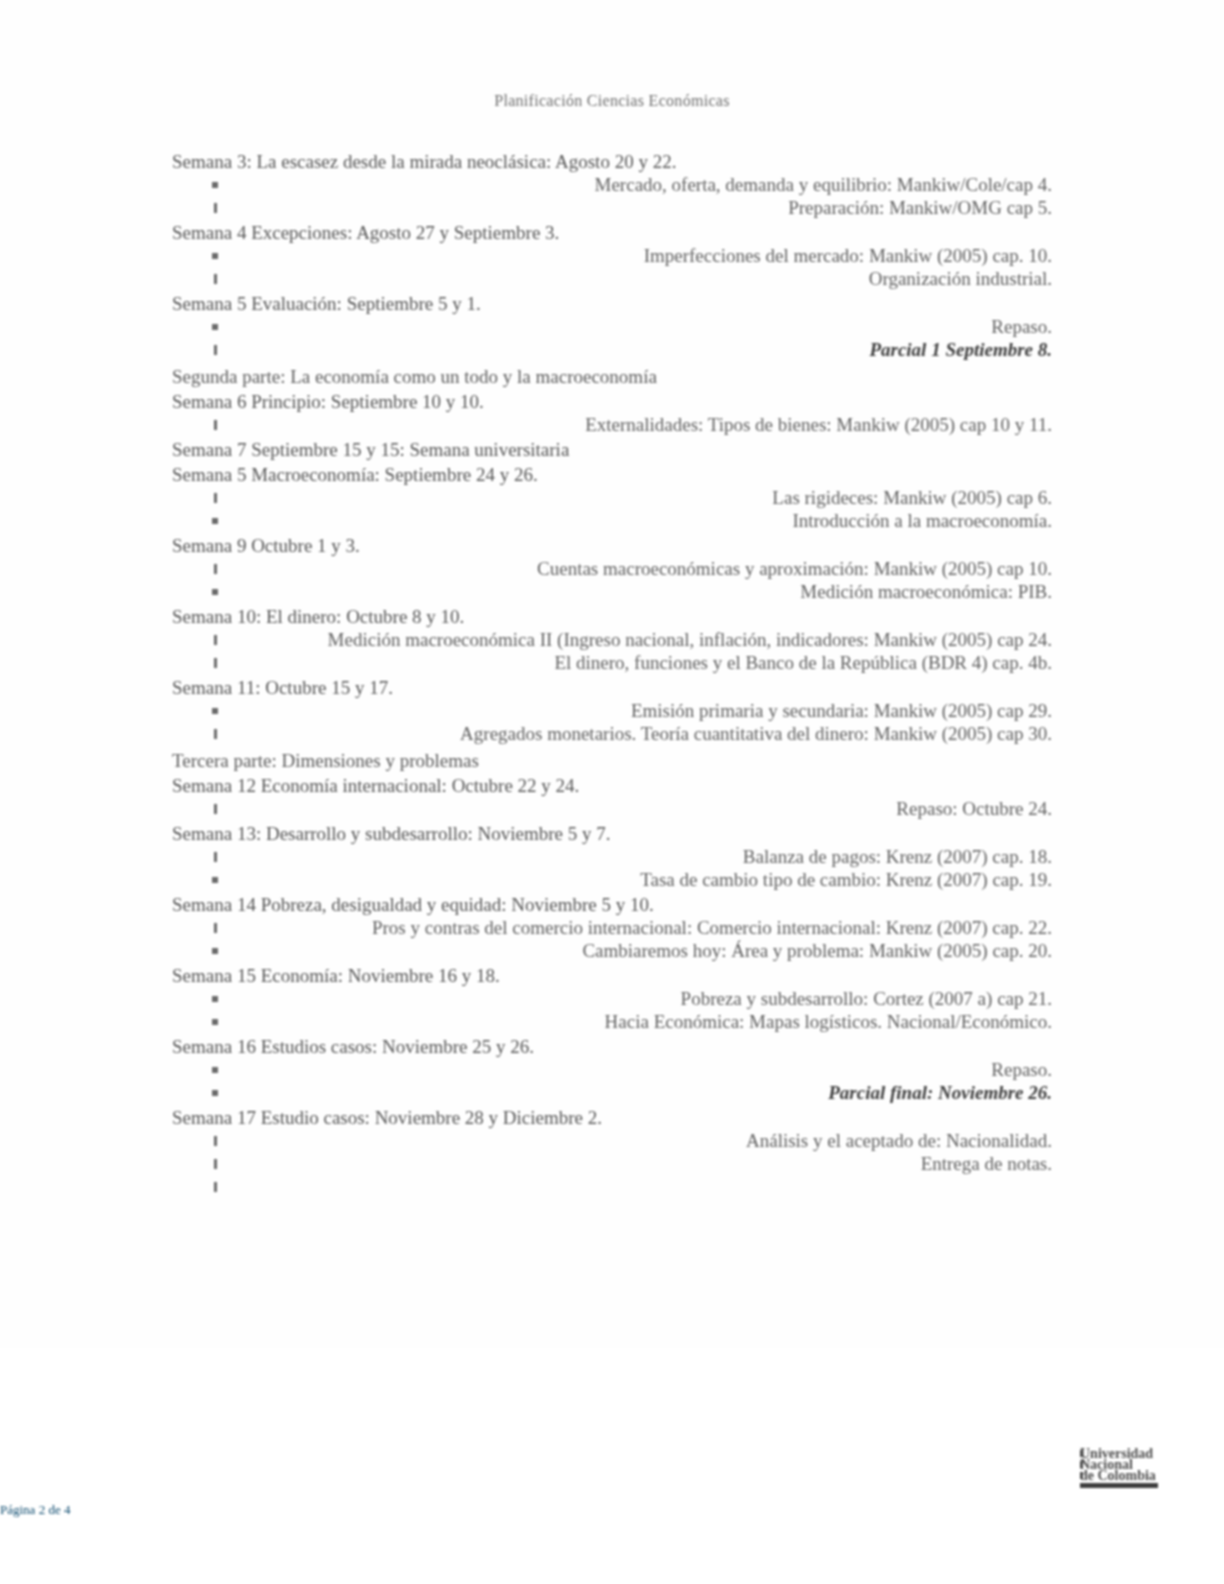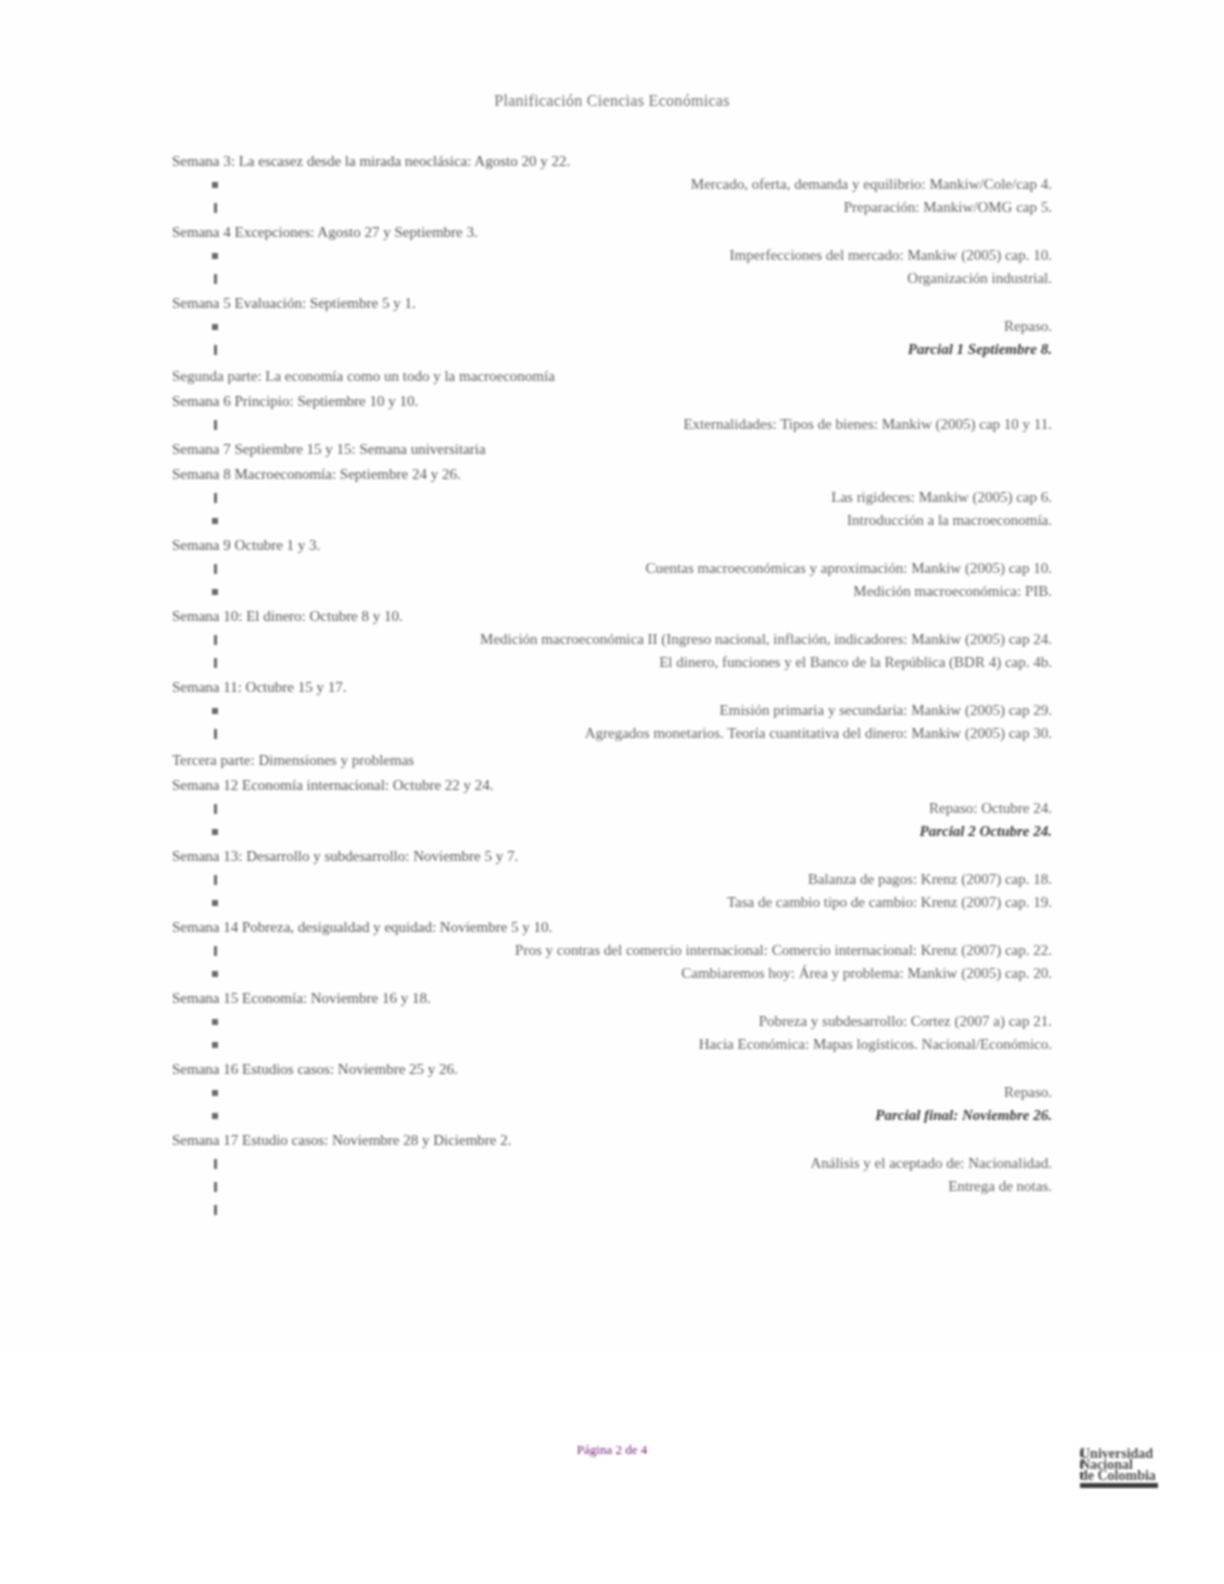--- a/index.html
+++ b/index.html
@@ -33,21 +33,21 @@
     color: #6d6d6d;
     filter: blur(0.9px);
   }
   .content {
     position: absolute;
     left: 172px;
     top: 146px;
     width: 880px;
   }
   .line {
-    font-size: 15px;
+    font-size: 19px;
     line-height: 19px;
     color: #5b5b5b;
     margin: 0 0 5px 0;
     filter: blur(0.85px);
     white-space: pre-wrap;
   }
   .heading {
     margin-top: 6px;
     margin-bottom: 4px;
     color: #555555;
@@ -84,25 +84,24 @@
   .bullet.empty {
     height: 14px;
   }
   .section-head {
     margin-top: 8px;
     margin-bottom: 5px;
   }
   .footer {
     position: absolute;
     left: 0;
-    top: 1442px;
+    top: 1502px;
     width: 1224px;
-    text-align: center;
     font-size: 13px;
-    color: #701a75;
+    color: #0c4a6e;
     filter: blur(0.9px);
   }
   .logo {
     position: absolute;
     right: 58px;
     top: 1448px;
     width: 86px;
     text-align: left;
     filter: blur(0.8px);
   }
@@ -143,36 +142,35 @@
       <div class="line heading">Semana 4 Excepciones: Agosto 27 y Septiembre 3.</div>
       <div class="line bullet">Imperfecciones del mercado: Mankiw (2005) cap. 10.</div>
       <div class="line bullet thin">Organización industrial.</div>
       <div class="line heading">Semana 5 Evaluación: Septiembre 5 y 1.</div>
       <div class="line bullet">Repaso.</div>
       <div class="line bullet thin bold">Parcial 1 Septiembre 8.</div>
       <div class="line section-head">Segunda parte: La economía como un todo y la macroeconomía</div>
       <div class="line heading">Semana 6 Principio: Septiembre 10 y 10.</div>
       <div class="line bullet thin">Externalidades: Tipos de bienes: Mankiw (2005) cap 10 y 11.</div>
       <div class="line heading">Semana 7 Septiembre 15 y 15: Semana universitaria</div>
-      <div class="line heading">Semana 8 Macroeconomía: Septiembre 24 y 26.</div>
+      <div class="line heading">Semana 5 Macroeconomía: Septiembre 24 y 26.</div>
       <div class="line bullet thin">Las rigideces: Mankiw (2005) cap 6.</div>
       <div class="line bullet">Introducción a la macroeconomía.</div>
       <div class="line heading">Semana 9 Octubre 1 y 3.</div>
       <div class="line bullet thin">Cuentas macroeconómicas y aproximación: Mankiw (2005) cap 10.</div>
       <div class="line bullet">Medición macroeconómica: PIB.</div>
       <div class="line heading">Semana 10: El dinero: Octubre 8 y 10.</div>
       <div class="line bullet thin">Medición macroeconómica II (Ingreso nacional, inflación, indicadores: Mankiw (2005) cap 24.</div>
       <div class="line bullet thin">El dinero, funciones y el Banco de la República (BDR 4) cap. 4b.</div>
       <div class="line heading">Semana 11: Octubre 15 y 17.</div>
       <div class="line bullet">Emisión primaria y secundaria: Mankiw (2005) cap 29.</div>
       <div class="line bullet thin">Agregados monetarios. Teoría cuantitativa del dinero: Mankiw (2005) cap 30.</div>
       <div class="line section-head">Tercera parte: Dimensiones y problemas</div>
       <div class="line heading">Semana 12 Economía internacional: Octubre 22 y 24.</div>
       <div class="line bullet thin">Repaso: Octubre 24.</div>
-      <div class="line bullet bold">Parcial 2 Octubre 24.</div>
       <div class="line heading">Semana 13: Desarrollo y subdesarrollo: Noviembre 5 y 7.</div>
       <div class="line bullet thin">Balanza de pagos: Krenz (2007) cap. 18.</div>
       <div class="line bullet">Tasa de cambio tipo de cambio: Krenz (2007) cap. 19.</div>
       <div class="line heading">Semana 14 Pobreza, desigualdad y equidad: Noviembre 5 y 10.</div>
       <div class="line bullet thin">Pros y contras del comercio internacional: Comercio internacional: Krenz (2007) cap. 22.</div>
       <div class="line bullet">Cambiaremos hoy: Área y problema: Mankiw (2005) cap. 20.</div>
       <div class="line heading">Semana 15 Economía: Noviembre 16 y 18.</div>
       <div class="line bullet">Pobreza y subdesarrollo: Cortez (2007 a) cap 21.</div>
       <div class="line bullet">Hacia Económica: Mapas logísticos. Nacional/Económico.</div>
       <div class="line heading">Semana 16 Estudios casos: Noviembre 25 y 26.</div>

